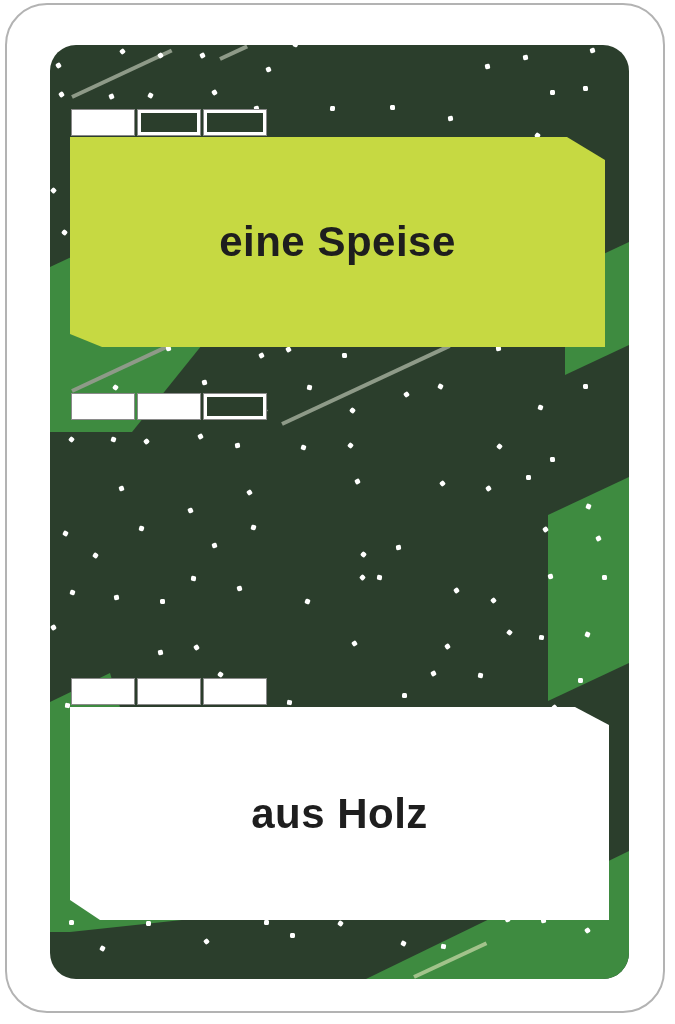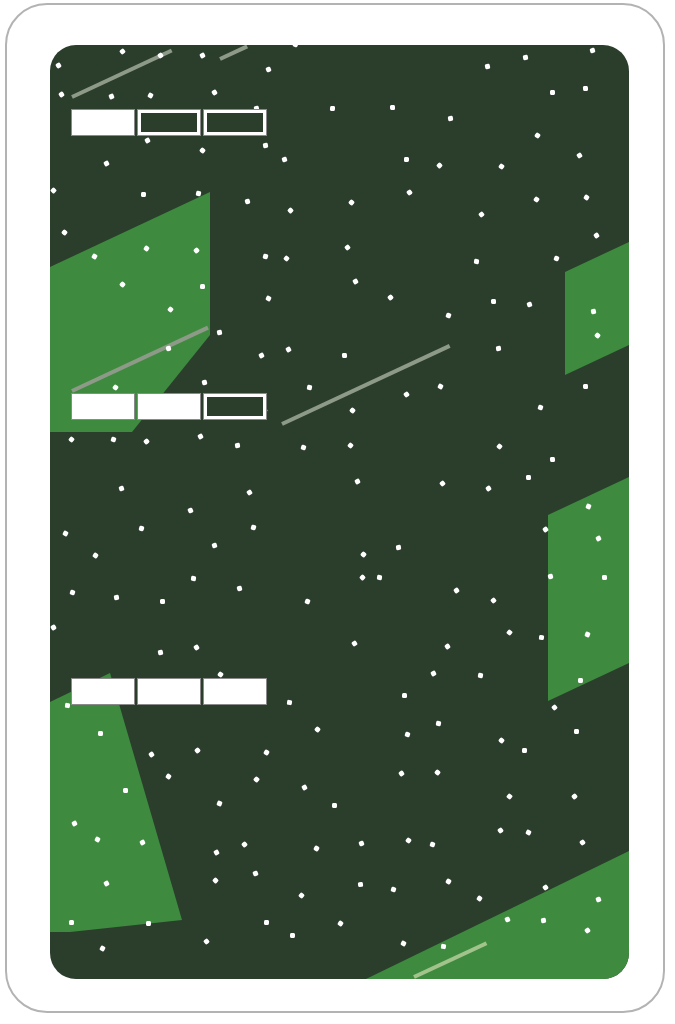--- a/index.html
+++ b/index.html
@@ -299,27 +299,33 @@
         <div class="dot" style="left: 530px; top: 795px; transform: rotate(53deg); background: rgb(255, 255, 255);"></div>
         <div class="dot" style="left: 546px; top: 852px; transform: rotate(67deg); background: rgb(255, 255, 255);"></div>
         <div class="dot" style="left: 535px; top: 883px; transform: rotate(54deg); background: rgb(255, 255, 255);"></div>
       </div>
 
     <div class="tabs-row" id="tabs-0">
         <div class="tab filled"></div>
         <div class="tab empty"></div>
         <div class="tab empty"></div>
       </div>
+    <div class="panel" id="panel-0" style="background: rgb(198, 217, 66);">
+      <span class="panel-label">eine Speise</span>
+    </div>
 
     <div class="tabs-row" id="tabs-1">
         <div class="tab filled"></div>
         <div class="tab filled"></div>
         <div class="tab empty"></div>
       </div>
 
     <div class="tabs-row" id="tabs-2">
         <div class="tab filled"></div>
         <div class="tab filled"></div>
         <div class="tab filled"></div>
       </div>
+    <div class="panel" id="panel-2" style="background: rgb(255, 255, 255);">
+      <span class="panel-label">aus Holz</span>
+    </div>
 
   </div>
 </div>
 
 </body></html>

